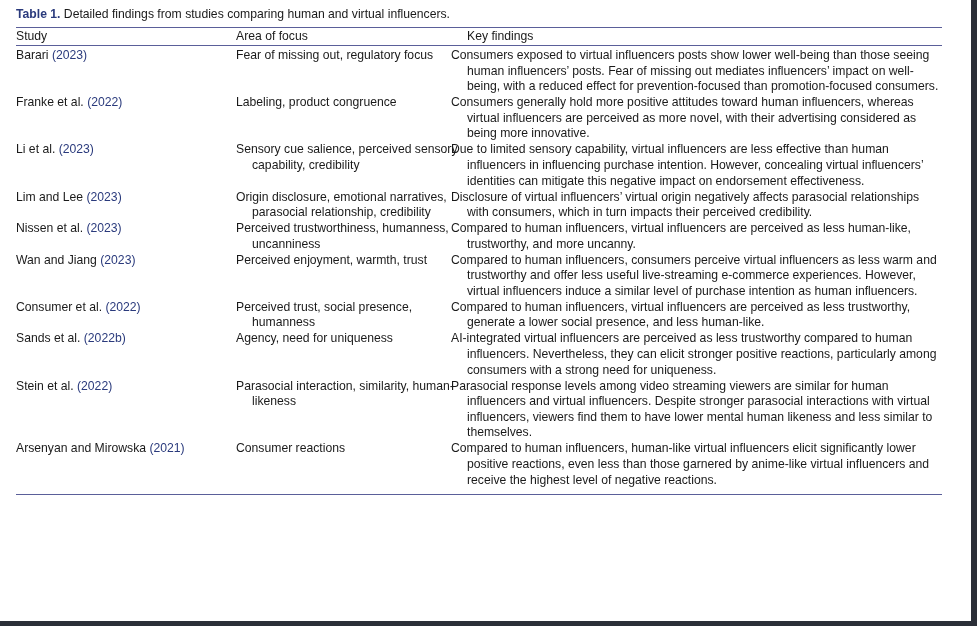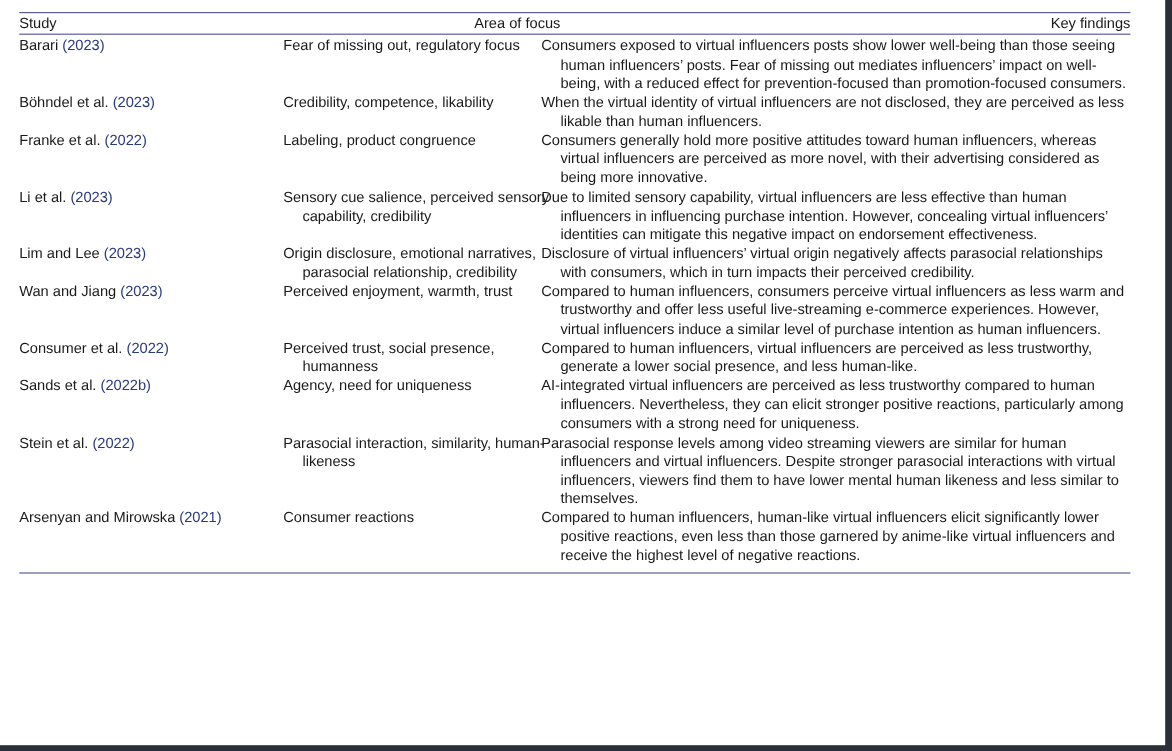--- a/index.html
+++ b/index.html
@@ -9,35 +9,38 @@
   }
   .frame-right { position: absolute; left: 971px; top: 0; width: 6px; height: 626px; background: #2b2f38; }
   .frame-bottom { position: absolute; left: 0; top: 621px; width: 977px; height: 5px; background: #2b2f38; }
   .page { position: absolute; left: 16px; top: 6px; width: 926px; }
   .caption { font-size: 12.2px; line-height: 17px; height: 17px; white-space: nowrap; }
   .caption .label { color: #2a3a7c; font-weight: bold; }
   .rule { height: 0; border-top: 1.5px solid #5a5f99; }
   table { border-collapse: collapse; width: 926px; table-layout: fixed; font-size: 12.2px; line-height: 15.6px; }
   col.c1 { width: 220px; } col.c2 { width: 231px; } col.c3 { width: 475px; }
   th { font-weight: normal; text-align: left; padding: 0; height: 17px; line-height: 17px; }
-  th.center { text-align: right; }
+  th.center { text-align: left; }
   td { vertical-align: top; padding: 0; }
   .hang { padding-left: 16px; text-indent: -16px; }
   .year { color: #2a3a7c; margin-top: 28px; }
   tbody tr td { padding-bottom: 0.4px; }
   tr.first td { padding-top: 2px; }
   .c3cell { padding-left: 0; margin-top: 48px; }
 </style>
 </head>
 <body>
 
 <div class="frame-right"></div>
 <div class="frame-bottom"></div>
 
 <div class="page">
+  <div class="caption">
+    <span class="label">Table 1.</span><span> Detailed findings from studies comparing human and virtual influencers.</span>
+  </div>
   <div class="rule" style="margin-top:4px;"></div>
   <table>
     <colgroup>
         <col class="c1">
         <col class="c2">
         <col class="c3">
       </colgroup>
     <thead>
       <tr>
         <th>Study</th>
@@ -50,38 +53,38 @@
           <td colspan="3" style="padding:0;">
             <div class="rule"></div>
           </td>
         </tr>
         <tr class="first">
           <td class="hang"><span>Barari </span><span class="year">(2023)</span></td>
           <td class="hang">Fear of missing out, regulatory focus</td>
           <td class="hang c3cell">Consumers exposed to virtual influencers posts show lower well-being than those seeing human influencers’ posts. Fear of missing out mediates influencers’ impact on well-being, with a reduced effect for prevention-focused than promotion-focused consumers.</td>
         </tr>
         <tr>
-          <td class="hang"><span>Böhndel et al. </span><span class="year">(2023)</span></td>
-          <td class="hang">Credibility, competence, likability</td>
-          <td class="hang c3cell">When the virtual identity of virtual influencers are not disclosed, they are perceived as less likable than human influencers.</td>
-        </tr>
-        <tr>
           <td class="hang"><span>Franke et al. </span><span class="year">(2022)</span></td>
           <td class="hang">Labeling, product congruence</td>
           <td class="hang c3cell">Consumers generally hold more positive attitudes toward human influencers, whereas virtual influencers are perceived as more novel, with their advertising considered as being more innovative.</td>
         </tr>
         <tr>
           <td class="hang"><span>Li et al. </span><span class="year">(2023)</span></td>
           <td class="hang">Sensory cue salience, perceived sensory capability, credibility</td>
           <td class="hang c3cell">Due to limited sensory capability, virtual influencers are less effective than human influencers in influencing purchase intention. However, concealing virtual influencers’ identities can mitigate this negative impact on endorsement effectiveness.</td>
         </tr>
         <tr>
           <td class="hang"><span>Lim and Lee </span><span class="year">(2023)</span></td>
           <td class="hang">Origin disclosure, emotional narratives, parasocial relationship, credibility</td>
           <td class="hang c3cell">Disclosure of virtual influencers’ virtual origin negatively affects parasocial relationships with consumers, which in turn impacts their perceived credibility.</td>
+        </tr>
+        <tr>
+          <td class="hang"><span>Nissen et al. </span><span class="year">(2023)</span></td>
+          <td class="hang">Perceived trustworthiness, humanness, uncanniness</td>
+          <td class="hang c3cell">Compared to human influencers, virtual influencers are perceived as less human-like, trustworthy, and more uncanny.</td>
         </tr>
         <tr>
           <td class="hang"><span>Wan and Jiang </span><span class="year">(2023)</span></td>
           <td class="hang">Perceived enjoyment, warmth, trust</td>
           <td class="hang c3cell">Compared to human influencers, consumers perceive virtual influencers as less warm and trustworthy and offer less useful live-streaming e-commerce experiences. However, virtual influencers induce a similar level of purchase intention as human influencers.</td>
         </tr>
         <tr>
           <td class="hang"><span>Consumer et al. </span><span class="year">(2022)</span></td>
           <td class="hang">Perceived trust, social presence, humanness</td>
           <td class="hang c3cell">Compared to human influencers, virtual influencers are perceived as less trustworthy, generate a lower social presence, and less human-like.</td>

